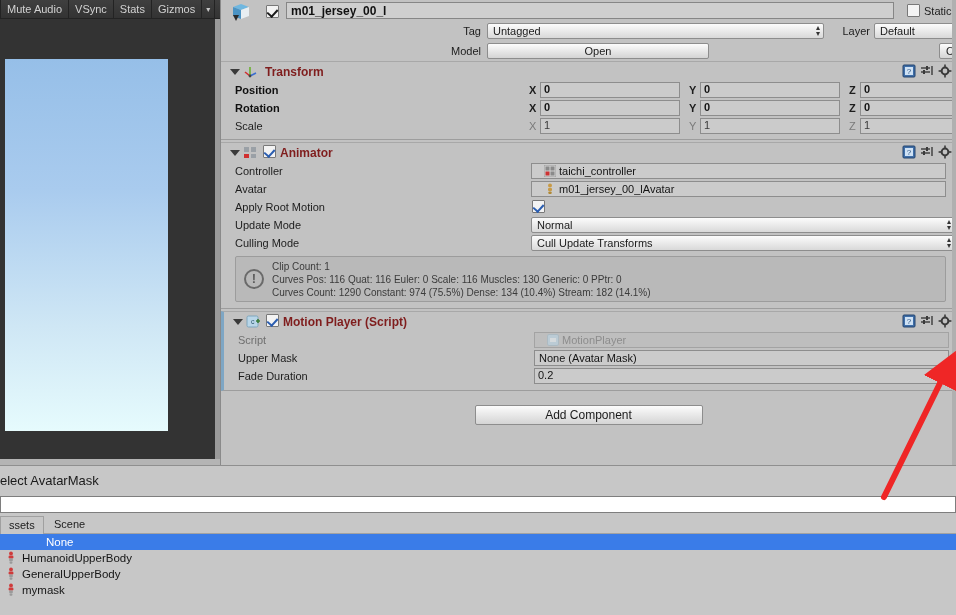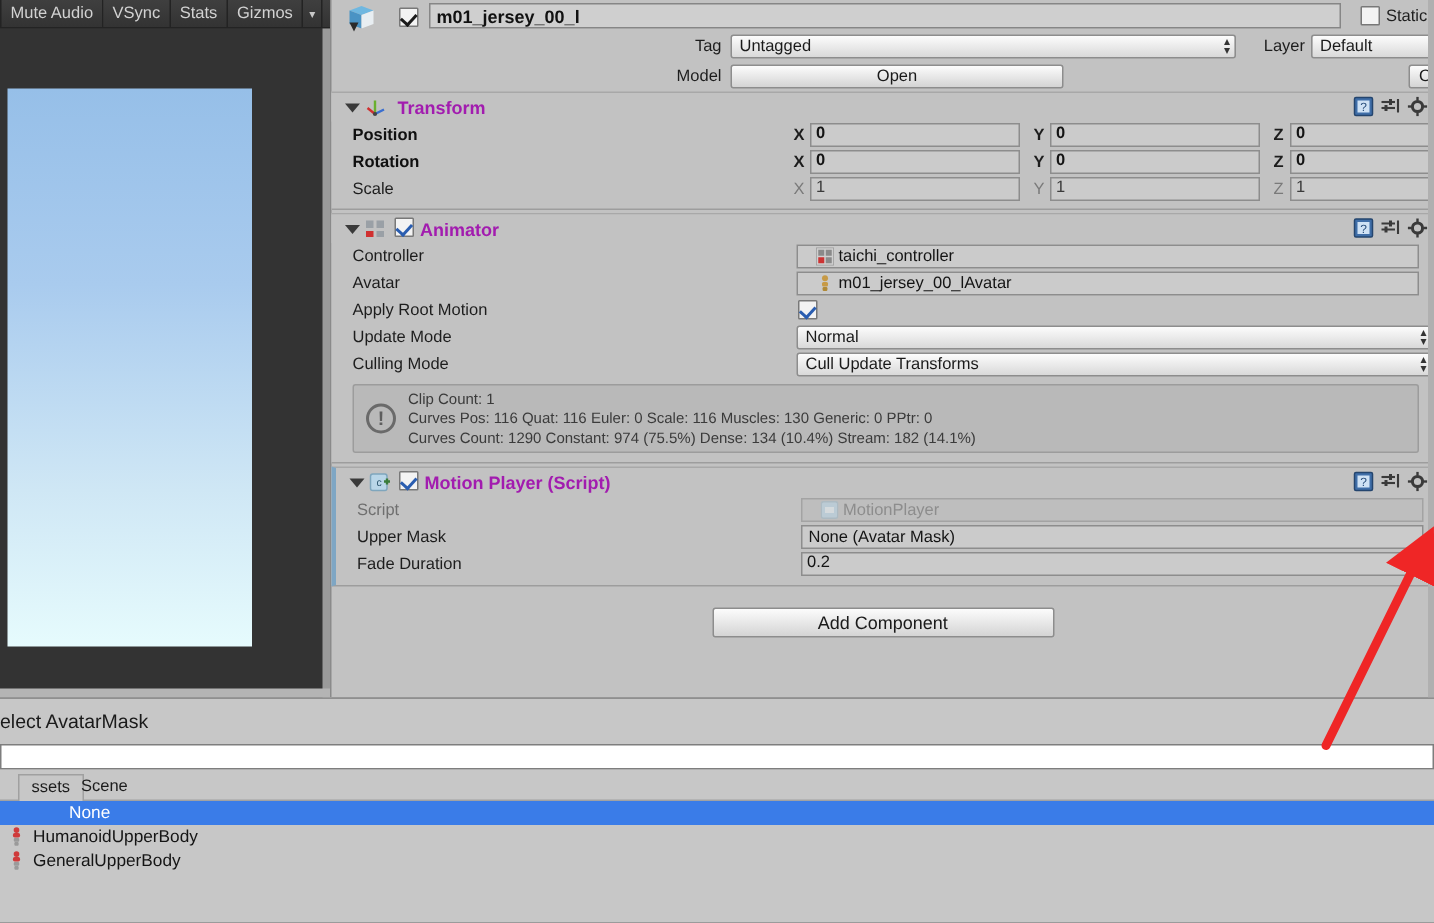--- a/index.html
+++ b/index.html
@@ -129,21 +129,21 @@
     padding-left: 8px; background: #c2c2c2;
   }
   .foldout {
     width: 12px; height: 12px; position: relative; margin-right: 2px; flex: none;
   }
   .foldout::after {
     content: ""; position: absolute; left: 1px; top: 3px;
     border-left: 5px solid transparent; border-right: 5px solid transparent;
     border-top: 6px solid #3a3a3a;
   }
-  .comp-title { font-weight: bold; font-size: 12px; color: #a21caf; margin-left: 4px; }
+  .comp-title { font-weight: bold; font-size: 12px; color: #7f1d1d; margin-left: 4px; }
   .comp-icon { width: 15px; height: 15px; margin-right: 3px; flex: none; }
   .head-right {
     position: absolute; right: 4px; top: 2px; display: flex; align-items: center; gap: 4px;
   }
 
   .prop { position: relative; height: 18px; }
   .plabel {
     position: absolute; left: 14px; top: 2px; font-size: 11px; color: #1d1d1d;
     line-height: 14px;
   }
@@ -566,21 +566,21 @@
       <div class="ubtn" id="addcomp">Add Component</div>
     </div>
 
     <div id="insp-scroll"></div>
   </div>
 
   <div id="picker">
     <div id="picker-title">elect AvatarMask</div>
     <div id="picker-search" placeholder=""></div>
     <div id="picker-tabs">
-      <div class="ptab active" style="left:12px;">ssets</div>
+      <div class="ptab active" style="left:0px;">ssets</div>
       <div class="ptab" style="left:46px;">Scene</div>
     </div>
     <div id="picker-list">
       <div class="pitem none selected">
         <span class="pname">None</span>
       </div>
       <div class="pitem">
         <svg class="maskicon" viewBox="0 0 14 14">
           <circle cx="7" cy="2.4" r="1.9" fill="#cf3b3b"></circle>
           <rect x="4.6" y="4.4" width="4.8" height="3" rx="1.2" fill="#cf3b3b"></rect>
@@ -591,20 +591,29 @@
       </div>
       <div class="pitem">
         <svg class="maskicon" viewBox="0 0 14 14">
           <circle cx="7" cy="2.4" r="1.9" fill="#cf3b3b"></circle>
           <rect x="4.6" y="4.4" width="4.8" height="3" rx="1.2" fill="#cf3b3b"></rect>
           <rect x="5.2" y="7.6" width="3.6" height="2.6" rx="0.8" fill="#9a9a9a"></rect>
           <rect x="5.6" y="10.4" width="2.8" height="2.4" rx="0.7" fill="#9a9a9a"></rect>
         </svg>
         <span class="pname">GeneralUpperBody</span>
       </div>
+      <div class="pitem">
+        <svg class="maskicon" viewBox="0 0 14 14">
+          <circle cx="7" cy="2.4" r="1.9" fill="#cf3b3b"></circle>
+          <rect x="4.6" y="4.4" width="4.8" height="3" rx="1.2" fill="#cf3b3b"></rect>
+          <rect x="5.2" y="7.6" width="3.6" height="2.6" rx="0.8" fill="#9a9a9a"></rect>
+          <rect x="5.6" y="10.4" width="2.8" height="2.4" rx="0.7" fill="#9a9a9a"></rect>
+        </svg>
+        <span class="pname">mymask</span>
+      </div>
     </div>
   </div>
 
   <svg id="arrow-svg">
     <defs>
       <marker id="ah" markerWidth="6" markerHeight="6" refX="3" refY="3" orient="auto">
         <path d="M0,0 L6,3 L0,6 z" fill="#ef2626"></path>
       </marker>
     </defs>
     <line x1="884" y1="497" x2="948" y2="367" stroke="#ef2626" stroke-width="6" marker-end="url(#ah)" stroke-linecap="round"></line>

